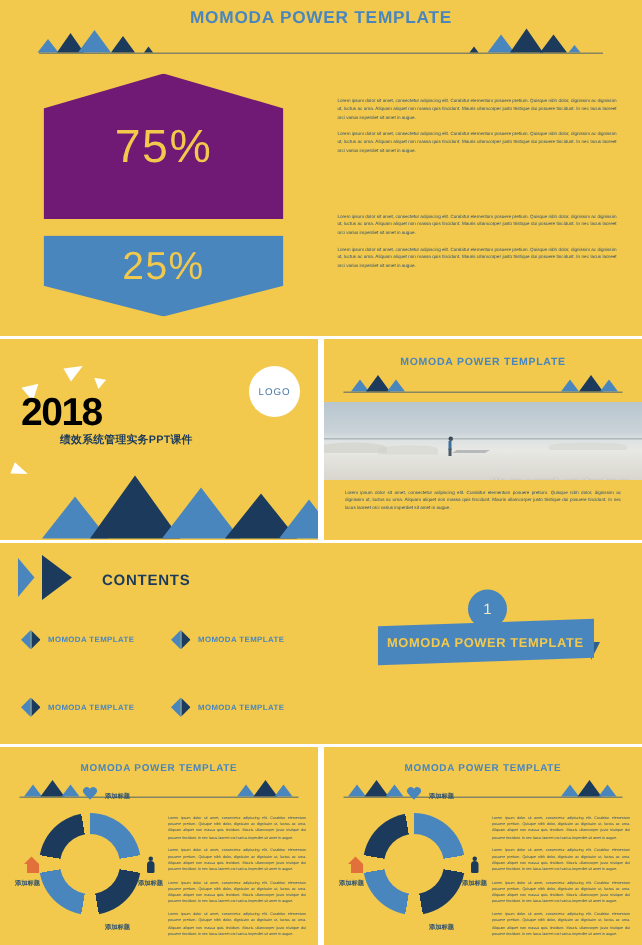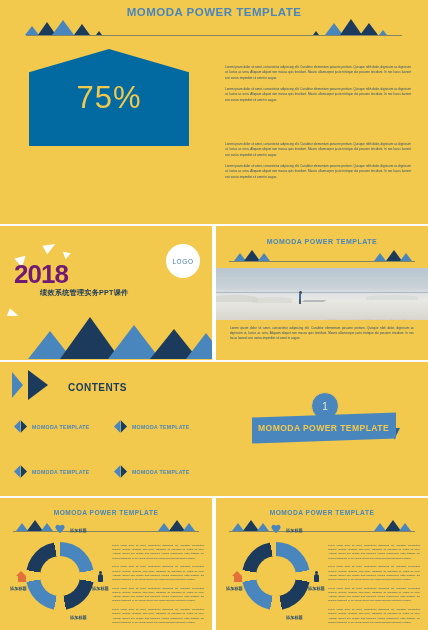--- a/index.html
+++ b/index.html
@@ -14,38 +14,38 @@
   .mtn{position:absolute;bottom:1px;width:0;height:0;border-left-style:solid;border-right-style:solid;
        border-left-color:transparent;border-right-color:transparent;border-bottom-style:solid;}
 
   
   .hdr-title{position:absolute;left:0;right:0;text-align:center;color:#4a86be;
     font-weight:bold;letter-spacing:.5px;}
 
   
   #s1{left:0;top:0;width:428px;height:224px;}
   #s1 .hdr-title{top:6px;font-size:11.5px;}
-  .pent{position:absolute;left:29px;top:49px;width:160px;height:97px;background:#0369a1;
+  .pent{position:absolute;left:29px;top:49px;width:160px;height:97px;background:#701a75;
         clip-path:polygon(0% 24%,50% 0%,100% 24%,100% 100%,0% 100%);
         display:flex;align-items:center;justify-content:center;}
   .hex-b{position:absolute;left:29px;top:157px;width:160px;height:54px;background:#4a86be;
         clip-path:polygon(0% 0%,100% 0%,100% 62%,50% 100%,0% 62%);
         display:flex;align-items:flex-start;justify-content:center;padding-top:5px;box-sizing:border-box;}
   .pct{font-size:31px;color:#f2c94c;font-family:"Liberation Sans",sans-serif;font-weight:300;letter-spacing:1px;}
   .pct.small{font-size:26px;}
   .txtcol{position:absolute;color:#2c4f72;font-size:3.05px;line-height:1.75;text-align:justify;}
   #s1 .txtcol{left:225px;width:186px;}
   #s1 .tc-a{top:65px;}
   #s1 .tc-b{top:142px;}
   .para{margin:0 0 6px 0;}
 
   
   #s2{left:0;top:226px;width:212px;height:134px;}
   .tri-deco{position:absolute;width:0;height:0;border-style:solid;border-color:transparent;}
-  .yr{position:absolute;left:14px;top:33px;font-size:26px;font-weight:bold;color:#701a75;letter-spacing:-1px;}
+  .yr{position:absolute;left:14px;top:33px;font-size:26px;font-weight:bold;color:#000000;letter-spacing:-1px;}
   .yr-sub{position:absolute;left:15px;top:62px;font-size:7.2px;color:#1b3a5c;font-weight:bold;letter-spacing:.2px;margin-left:25px;}
   .logo-c{position:absolute;right:12px;top:18px;width:34px;height:34px;border-radius:50%;background:#fff;
       display:flex;align-items:center;justify-content:center;}
   .logo-c span{font-size:6.5px;color:#4a7ba8;letter-spacing:.6px;}
   .mrange{position:absolute;bottom:0;left:0;right:0;height:44px;}
 
   
   #s3{left:216px;top:226px;width:212px;height:134px;}
   #s3 .hdr-title{top:12px;font-size:7px;}
   .photo{position:absolute;left:0;right:0;top:42px;height:52px;overflow:hidden;
@@ -136,20 +136,23 @@
       <span class="mtn" style="left:313px;border-left-width:3px;border-right-width:3px;border-bottom-width:4px;border-bottom-color:#1b3a5c;"></span>
       <span class="mtn" style="left:325px;border-left-width:9px;border-right-width:9px;border-bottom-width:12px;border-bottom-color:#4a86be;"></span>
       <span class="mtn" style="left:340px;border-left-width:11px;border-right-width:11px;border-bottom-width:16px;border-bottom-color:#1b3a5c;"></span>
       <span class="mtn" style="left:360px;border-left-width:9px;border-right-width:9px;border-bottom-width:12px;border-bottom-color:#1b3a5c;"></span>
       <span class="mtn" style="left:379px;border-left-width:4px;border-right-width:4px;border-bottom-width:5px;border-bottom-color:#4a86be;"></span>
     </div>
 
     <div class="pent">
       <span class="pct">75%</span>
     </div>
+    <div class="hex-b">
+      <span class="pct small">25%</span>
+    </div>
 
     <div class="txtcol tc-a">
       <p class="para">Lorem ipsum dolor sit amet, consectetur adipiscing elit. Curabitur elementum posuere pretium. Quisque nibh dolor, dignissim ac dignissim ut, luctus ac urna. Aliquam aliquet non massa quis tincidunt. Mauris ullamcorper justo tristique dui posuere tincidunt. In nec lacus laoreet orci varius imperdiet sit amet in augue.</p>
       <p class="para">Lorem ipsum dolor sit amet, consectetur adipiscing elit. Curabitur elementum posuere pretium. Quisque nibh dolor, dignissim ac dignissim ut, luctus ac urna. Aliquam aliquet non massa quis tincidunt. Mauris ullamcorper justo tristique dui posuere tincidunt. In nec lacus laoreet orci varius imperdiet sit amet in augue.</p>
     </div>
     <div class="txtcol tc-b">
       <p class="para">Lorem ipsum dolor sit amet, consectetur adipiscing elit. Curabitur elementum posuere pretium. Quisque nibh dolor, dignissim ac dignissim ut, luctus ac urna. Aliquam aliquet non massa quis tincidunt. Mauris ullamcorper justo tristique dui posuere tincidunt. In nec lacus laoreet orci varius imperdiet sit amet in augue.</p>
       <p class="para">Lorem ipsum dolor sit amet, consectetur adipiscing elit. Curabitur elementum posuere pretium. Quisque nibh dolor, dignissim ac dignissim ut, luctus ac urna. Aliquam aliquet non massa quis tincidunt. Mauris ullamcorper justo tristique dui posuere tincidunt. In nec lacus laoreet orci varius imperdiet sit amet in augue.</p>
     </div>
   </div>

